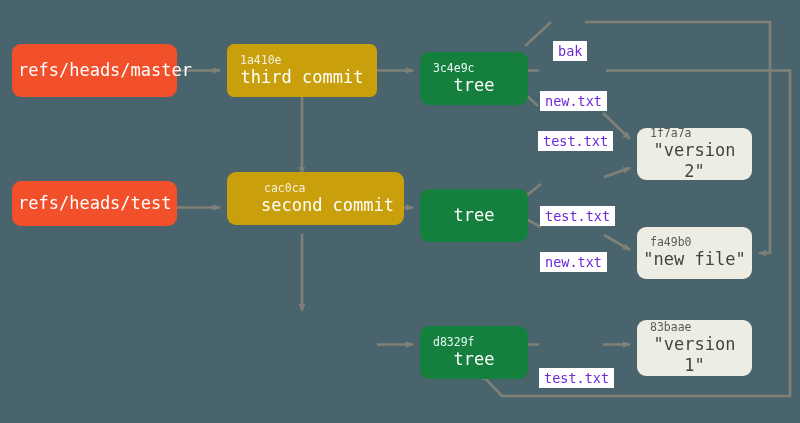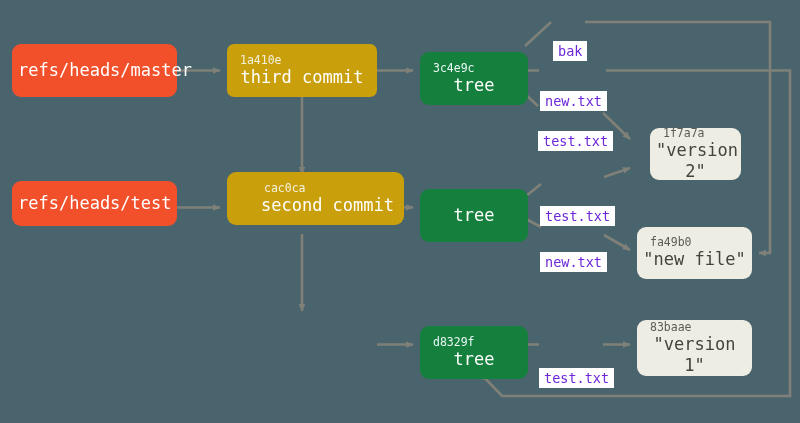--- a/index.html
+++ b/index.html
@@ -113,21 +113,21 @@
   <div class="node tree" style="left:420px;top:181px;width:108px;height:53px;">
     <div class="title">tree</div>
   </div>
 
 
   <div class="node tree" style="left:420px;top:318px;width:108px;height:53px;">
     <div class="hash">d8329f</div>
     <div class="title">tree</div>
   </div>
 
-  <div class="node blob" style="left:650px;top:128px;width:91px;height:52px;">
+  <div class="node blob" style="left:637px;top:128px;width:115px;height:52px;">
     <div class="hash">1f7a7a</div>
     <div class="title">"version 2"</div>
   </div>
 
   <div class="node blob" style="left:637px;top:227px;width:115px;height:52px;">
     <div class="hash">fa49b0</div>
     <div class="title">"new file"</div>
   </div>
 
   <div class="node blob" style="left:637px;top:320px;width:115px;height:56px;">

